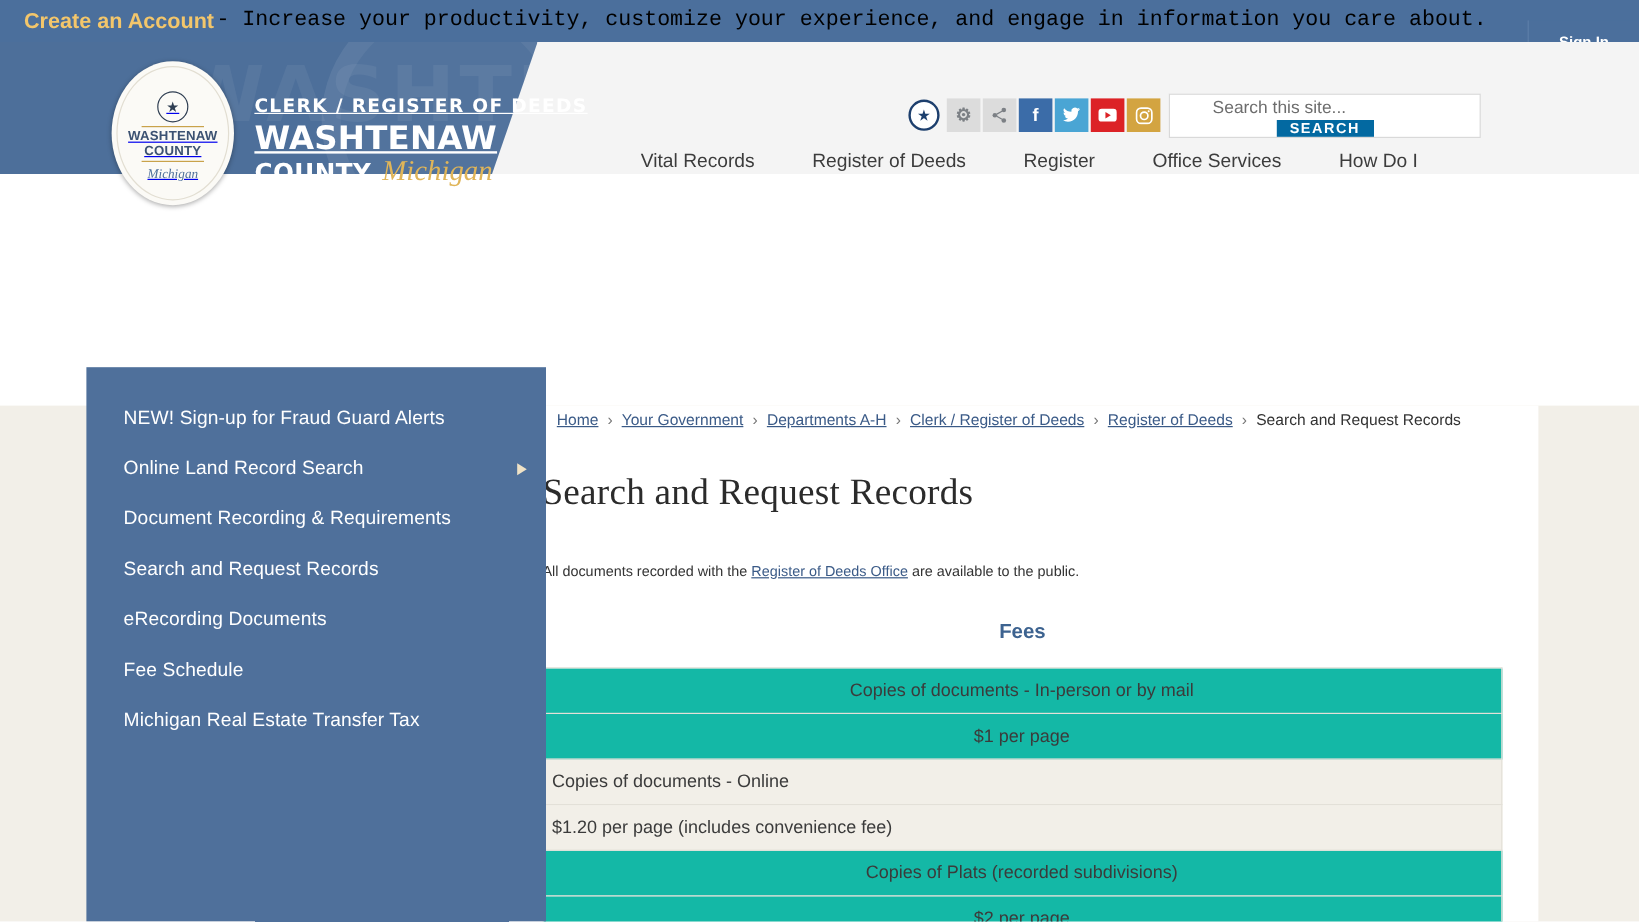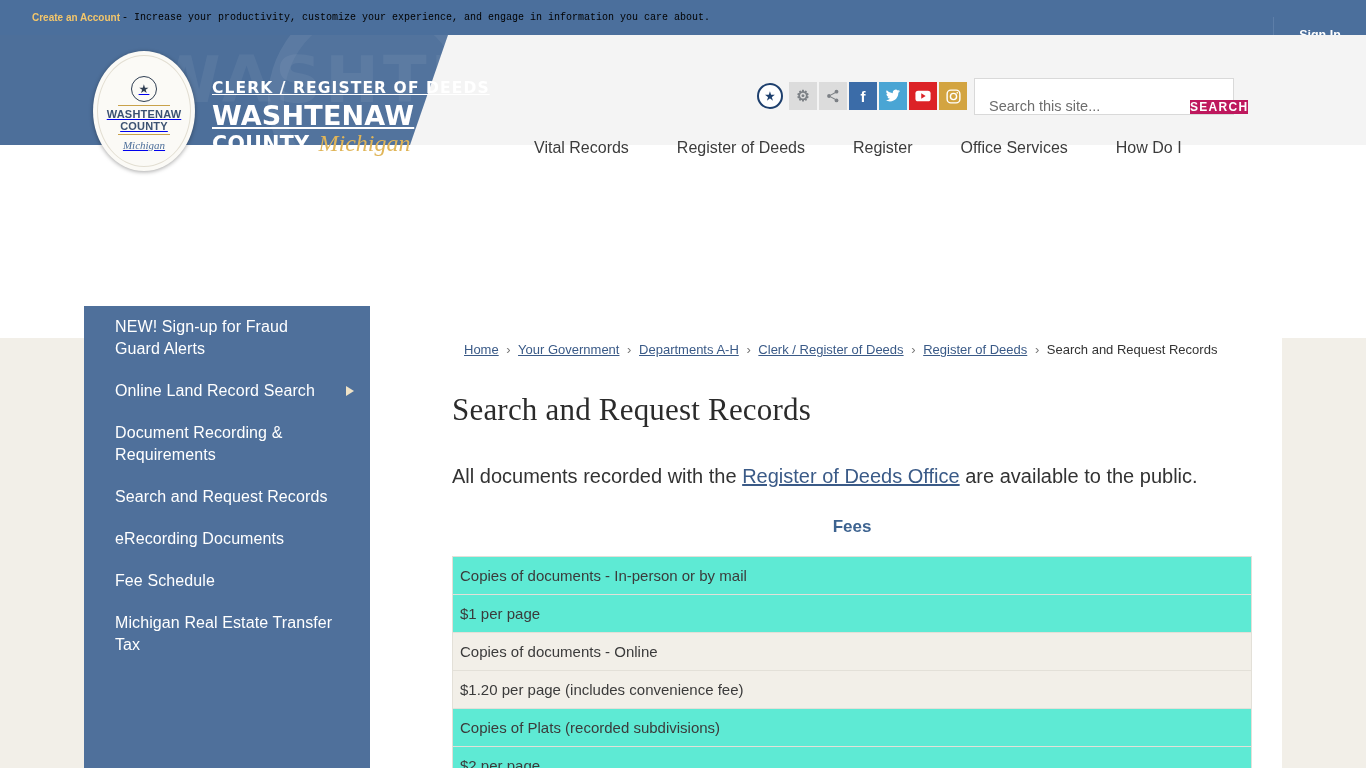--- a/index.html
+++ b/index.html
@@ -12,22 +12,22 @@
   body { position: relative; }
 
   
   .topbar {
     position: absolute; left: 0; top: 0; width: 1366px; height: 35px;
     background: #4b6f9c;
     display: flex; align-items: center;
   }
   .topbar-inner {
     display: flex; align-items: flex-start;
-    font-size: 10px; color: #e9edf3;
-    padding-left: 32px; white-space: nowrap;
+    font-size: 18px; color: #e9edf3;
+    padding-left: 20px; white-space: nowrap;
   }
   .create-account {
     color: #f3c66b; font-weight: bold; text-decoration: none;
     margin-right: 2px;
   }
   .topbar-msg { color: #000000; font-family: Liberation Mono, monospace; }
   .signin {
     position: absolute; right: 0; top: 17px; height: 35px;
     width: 93px;
     background: #4b6f9c;
@@ -146,61 +146,62 @@
     border: 2px solid #1d3f6d; background: #fff;
     display: flex; align-items: center; justify-content: center;
     font-size: 11px; color: #1d3f6d;
   }
 
   .searchbox {
     position: absolute; left: 974px; top: 43px;
     width: 260px; height: 37px;
     background: #ffffff;
     border: 1px solid #d9d9d9;
-    display: flex; align-items: flex-end;
+    display: flex; align-items: center; flex-direction: column;
   }
   .searchbox input {
     flex: 1; border: none; outline: none;
     padding: 0 14px; font-size: 14.5px; color: #444;
     font-family: "Liberation Sans", sans-serif;
     background: transparent;
   }
   .searchbox input::placeholder { color: #6d6d6d; }
   .search-btn {
-    width: 81px; background: #be185d; color: #ffffff;
+    width: 81px; background: #0369a1; color: #ffffff;
     border: none; cursor: pointer;
     font-size: 12px; letter-spacing: 1.3px; font-weight: bold;
     font-family: "Liberation Sans", sans-serif;
   }
 
   
   .mainnav {
-    position: absolute; left: 510px; top: 104px;
+    position: absolute; left: 510px; top: 91px;
     display: flex; align-items: center; justify-content: flex-end;
   }
   .navitem {
     font-size: 16px; color: #3c3c3c; text-decoration: none;
     padding: 0 24px; white-space: nowrap;
   }
 
   
   .beige-band {
     position: absolute; left: 0; top: 338px; width: 1366px; height: 430px;
     background: #f2efe8;
   }
   .white-col {
     position: absolute; left: 84px; top: 338px; width: 1198px; height: 430px;
     background: #ffffff;
   }
 
   
   .sidebar {
-    position: absolute; left: 84px; top: 306px;
-    width: 286px; height: 462px;
+    position: absolute; left: 72px; top: 306px;
+    width: 383px; height: 462px;
     background: #4f709b;
+    padding-top: 22px;
     z-index: 3;
   }
   .side-item {
     position: relative;
     display: block;
     padding: 10px 36px 10px 31px;
     color: #ffffff; text-decoration: none;
     font-size: 16px; line-height: 22px;
     letter-spacing: 0.1px;
   }
@@ -225,21 +226,21 @@
   .breadcrumb a { color: #3a5a87; text-decoration: underline; }
   .breadcrumb .sep { color: #777; margin: 0 4px; }
   .breadcrumb .current { color: #333333; }
 
   h1.page-title {
     font-family: "Liberation Serif", serif;
     font-size: 31px; font-weight: normal; color: #2b2b2b;
     margin-top: 33px; letter-spacing: 0.2px;
   }
   p.intro {
-    font-size: 20px; color: #333333; margin-top: 37px;
+    font-size: 12px; color: #333333; margin-top: 37px;
     line-height: 22px;
   }
   p.intro a { color: #3a5a87; text-decoration: underline; }
 
   h2.fees {
     font-size: 17px; color: #3d6390; margin-top: 30px;
     font-weight: bold;
     text-align: center;
   }
 
@@ -247,21 +248,21 @@
     margin-top: 19px; width: 800px;
     border-collapse: collapse;
     table-layout: fixed;
   }
   .fee-table td {
     border: 1px solid #e3e0d8;
     padding: 10px 8px 10px 7px;
     font-size: 15px; color: #3b3b3b;
     height: 35px;
   }
-  .fee-table tr.odd td { background: #5eead4; }
+  .fee-table tr.odd td { background: #14b8a6; text-align: center; }
   .fee-table tr.even td { background: #f2efe8; margin-top: 20px; }
 </style>
 </head>
 <body>
 
 <div class="topbar">
   <div class="topbar-inner">
     <a class="create-account" href="#">Create an Account</a>
     <span class="topbar-msg"> - Increase your productivity, customize your experience, and engage in information you care about.</span>
   </div>

